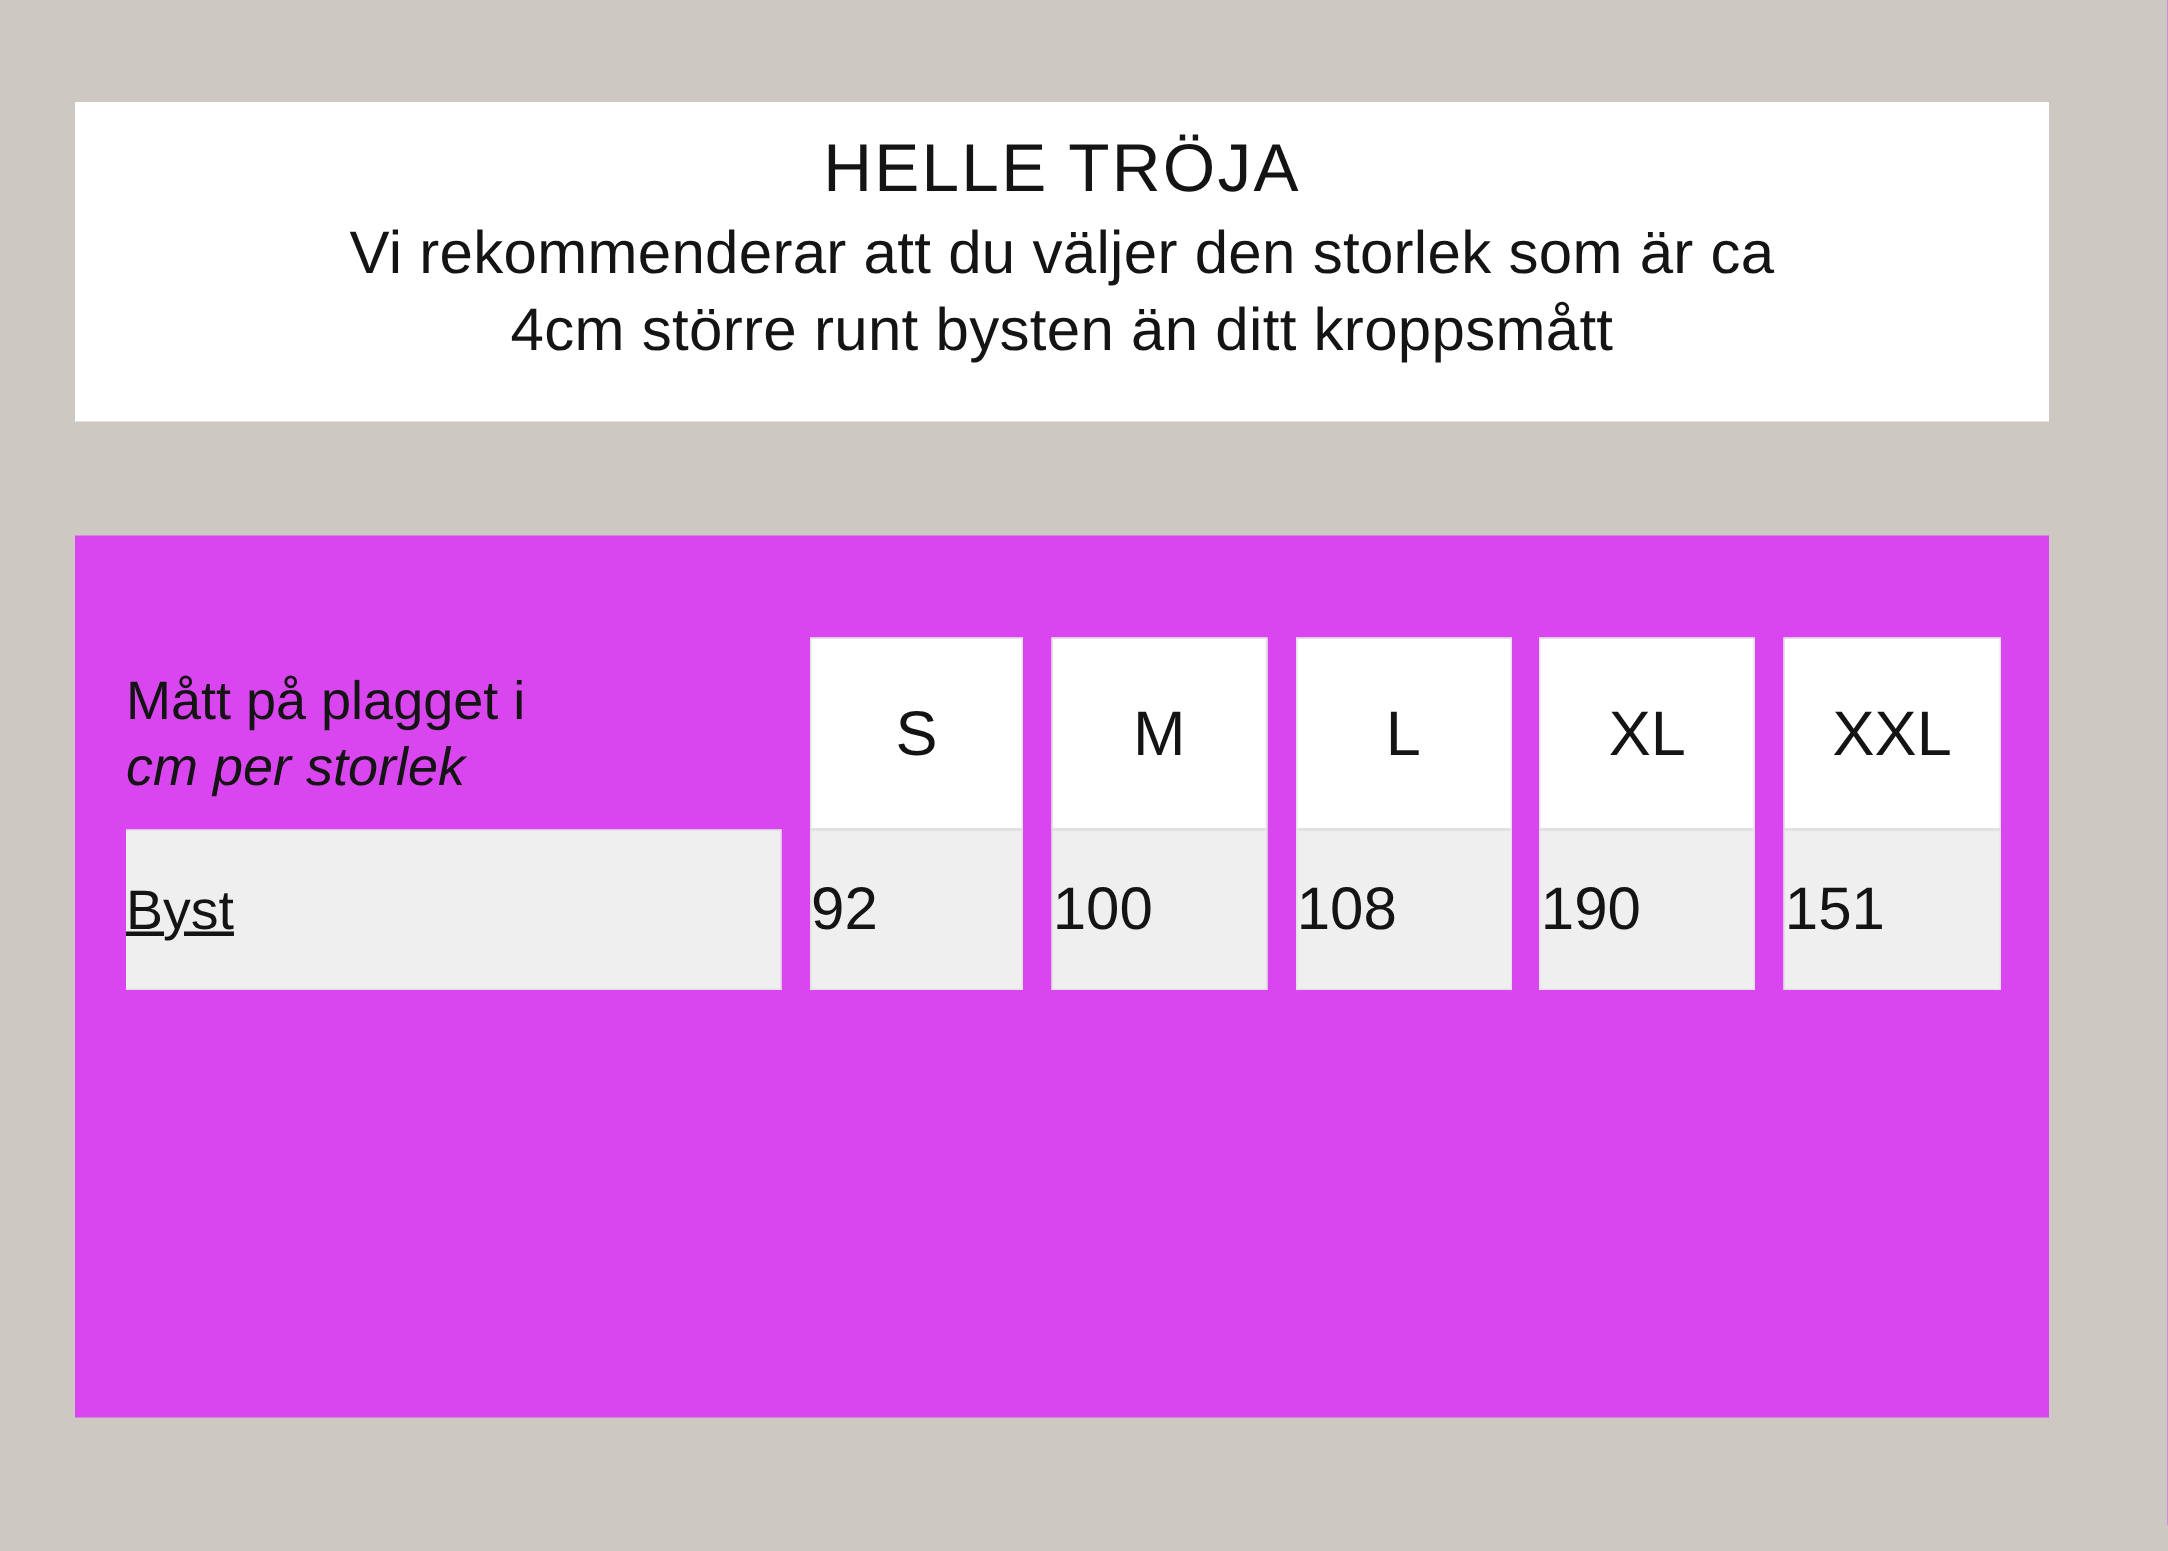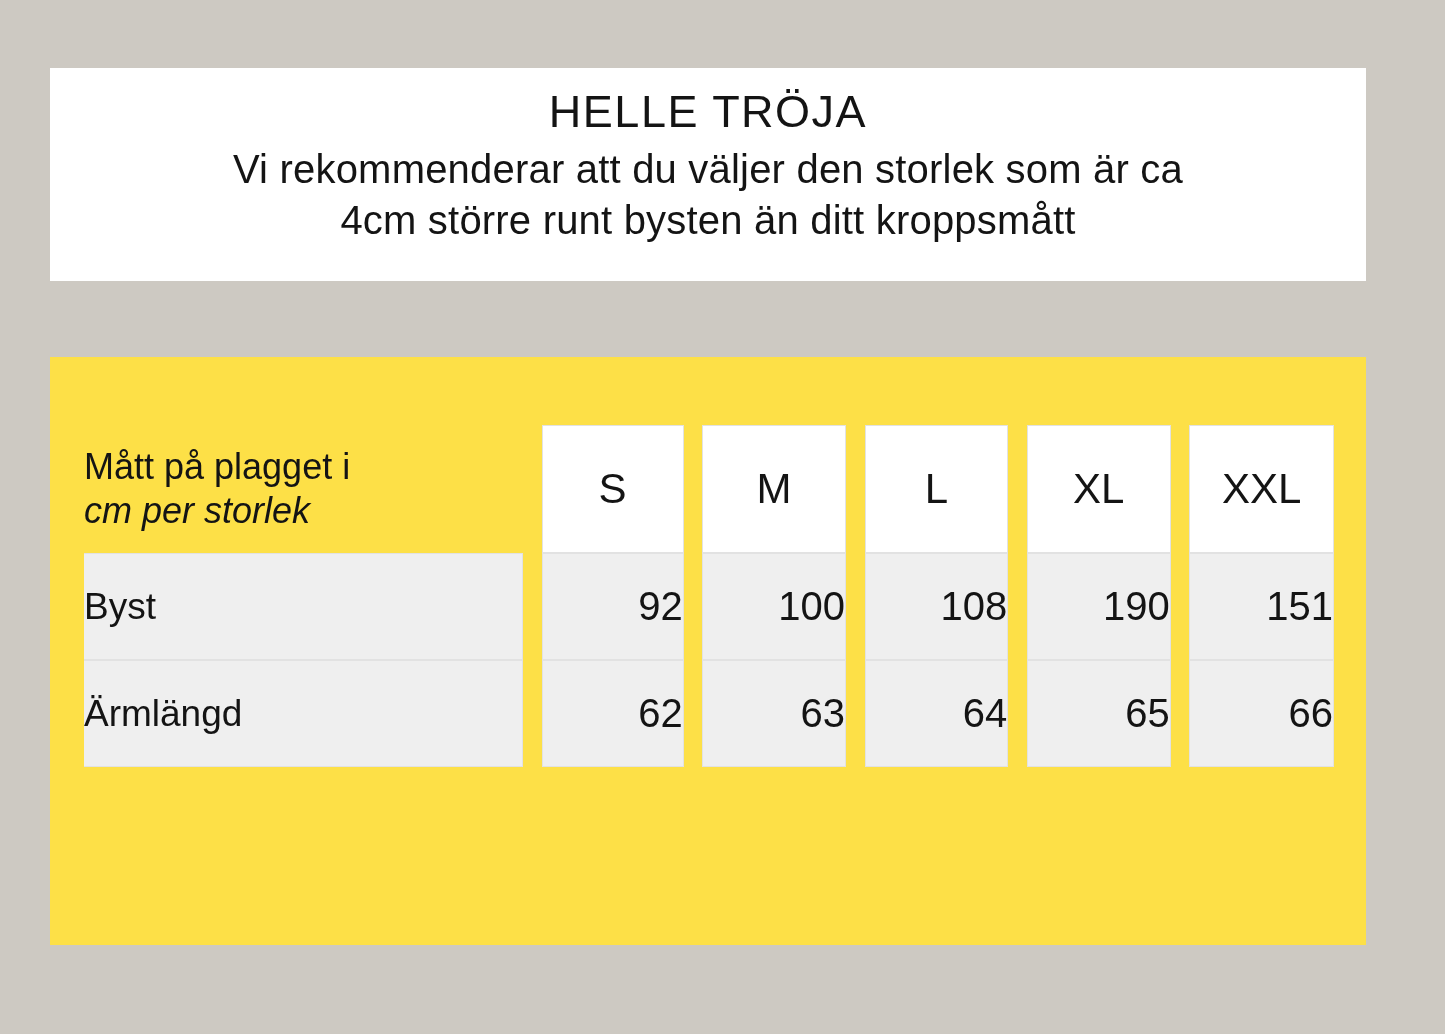--- a/index.html
+++ b/index.html
@@ -56,21 +56,21 @@
     letter-spacing: 0.2px;
   }
 
   
   .table-card {
     position: absolute;
     left: 50px;
     top: 357px;
     width: 1316px;
     height: 588px;
-    background: #fde047;
+    background: #d946ef;
     box-sizing: border-box;
   }
 
   .size-table {
     position: absolute;
     left: 34px;
     top: 68px;
     width: 1250px;
     border-collapse: separate;
     border-spacing: 0;
@@ -114,25 +114,26 @@
     box-sizing: border-box;
   }
   .gap-col { width: 20px; }
 
   .row-label {
     height: 107px;
     background: #efefef;
     border: 1px solid #e2e2e2;
     border-left: none;
     font-size: 37px;
+    text-decoration: underline;
   }
   .row-label.first { border-top: 1px solid #e2e2e2; }
 
   .data-cell {
-    text-align: right;
+    text-align: left;
     vertical-align: middle;
     font-size: 40px;
     color: #141414;
     background: #efefef;
     border: 1px solid #e2e2e2;
     height: 107px;
     box-sizing: border-box;
   }
 </style>
 </head>
@@ -175,31 +176,18 @@
           <td class="gap-col"></td>
           <td class="data-cell">100</td>
           <td class="gap-col"></td>
           <td class="data-cell">108</td>
           <td class="gap-col"></td>
           <td class="data-cell">190</td>
           <td class="gap-col"></td>
           <td class="data-cell">151</td>
         </tr>
 
-        <tr>
-          <td class="label-col row-label">Ärmlängd</td>
-          <td class="gap-col"></td>
-          <td class="data-cell">62</td>
-          <td class="gap-col"></td>
-          <td class="data-cell">63</td>
-          <td class="gap-col"></td>
-          <td class="data-cell">64</td>
-          <td class="gap-col"></td>
-          <td class="data-cell">65</td>
-          <td class="gap-col"></td>
-          <td class="data-cell">66</td>
-        </tr>
 
       </tbody>
     </table>
   </div>
 
 </div>
 
 </body></html>

